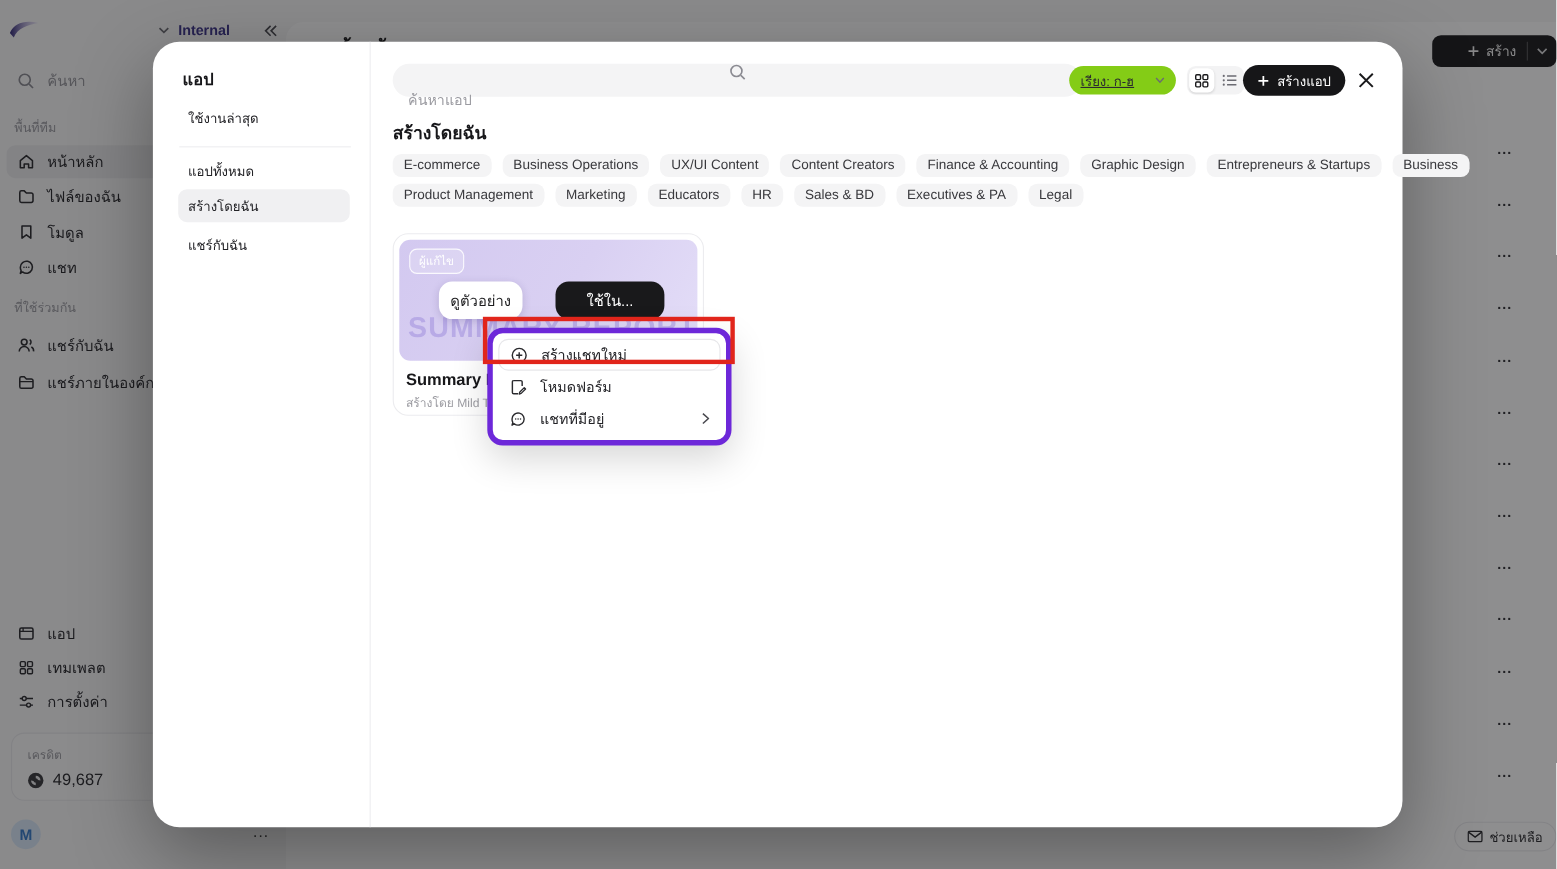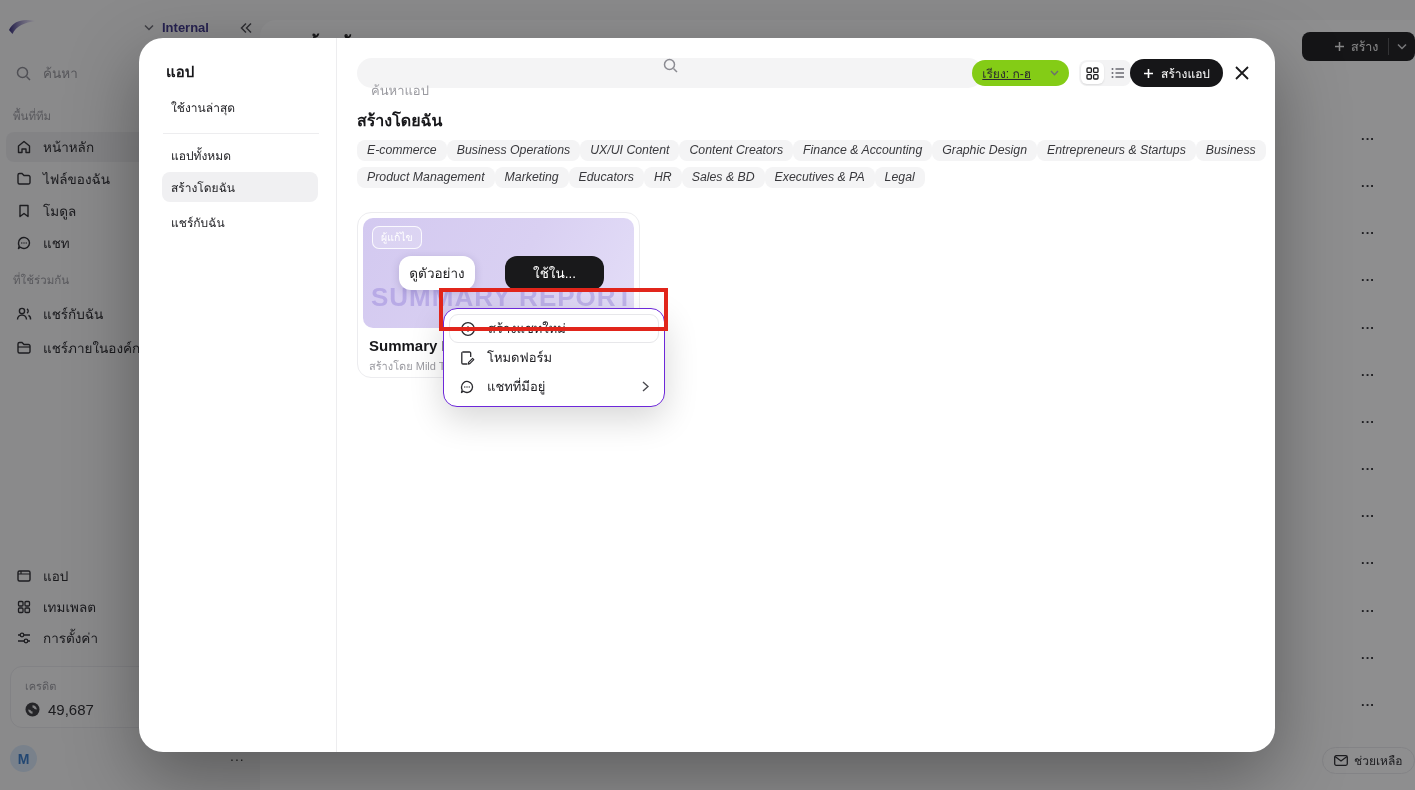--- a/index.html
+++ b/index.html
@@ -58,37 +58,37 @@
   .m-search input::placeholder { color:#9b9ba1; }
   .sort-pill { position:absolute; right:206px; top:22px; height:26px; padding:0 10px; border-radius:13px; background:#84cc16; display:flex; align-items:center; gap:19px; font-size:12px; color:#2b2b2f; cursor:pointer;text-decoration:underline; }
   .view-toggle { position:absolute; right:144px; top:22px; height:26px; width:52px; border-radius:8px; background:#f3f3f4; display:flex; align-items:center; padding:2px; gap:2px; }
   .vt-btn { width:23px; height:22px; border-radius:6px; display:flex; align-items:center; justify-content:center; cursor:pointer; }
   .vt-btn.active { background:#ffffff; box-shadow:0 1px 2px rgba(0,0,0,0.1); }
   .create-btn { position:absolute; right:52px; top:21px; height:28px; padding:0 13px; border-radius:14px; background:#161618; color:#fff; display:flex; align-items:center; gap:7px; font-size:12px; cursor:pointer; border:none; font-family:inherit; }
   .close-btn { position:absolute; right:24px; top:26px; width:18px; height:18px; cursor:pointer; display:flex; align-items:center; justify-content:center; }
 
   .m-title { position:absolute; left:218px; top:70px; font-size:16px; font-weight:bold; color:#17171a; }
   .tag-rows { position:absolute; left:218px; top:102px; width:900px; }
-  .tag-row { display:flex; margin-bottom:6px;font-style:italic; }
+  .tag-row { display:flex; gap:10px; margin-bottom:6px; }
   .tag { background:#f4f4f5; border-radius:8px; padding:3px 10px; font-size:12.3px; color:#39393d; white-space:nowrap; cursor:pointer; line-height:15px; }
 
   
   .card { position:absolute; left:218px; top:174px; width:283px; height:166px; border:1px solid #ececef; border-radius:14px; background:#fff; padding:5px; }
   .thumb { position:relative; width:100%; height:110px; border-radius:10px; overflow:hidden;
            background:linear-gradient(120deg,#d3c9f0 0%,#d9d0f2 55%,#e4def8 100%); }
   .thumb-mark { position:absolute; left:8px; top:64px; font-size:26px; font-weight:bold; letter-spacing:1px; color:rgba(140,120,215,0.40); white-space:nowrap; }
   .badge { position:absolute; left:9px; top:8px; padding:2px 8px; border:1px solid rgba(255,255,255,0.85); background:rgba(255,255,255,0.18); color:#fff; font-size:10.5px; border-radius:7px; }
   .t-btn { position:absolute; top:38px; height:34px; border-radius:12px; font-size:13.5px; display:flex; align-items:center; justify-content:center; cursor:pointer; font-family:inherit; border:none; }
   .t-btn.light { left:36px; width:76px; background:#fff; color:#1c1c1e; box-shadow:0 2px 8px rgba(40,30,90,0.18); }
   .t-btn.dark { left:142px; width:99px; background:#19191b; color:#fff; }
   .card-title { margin:9px 0 0 6px; font-size:15px; font-weight:bold; color:#17171a; white-space:nowrap; overflow:hidden; }
   .card-byline { margin:3px 0 0 6px; font-size:11px; color:#9b9ba1; white-space:nowrap; overflow:hidden; }
 
   
-  .ctx-menu { position:absolute; left:443px; top:308px; width:222px; background:#fff; border-radius:14px; border:1px solid #6d28d9; box-shadow:0 12px 34px rgba(0,0,0,0.16); padding:5px; z-index:30; }
+  .ctx-menu { position:absolute; left:443px; top:298px; width:222px; background:#fff; border-radius:14px; border:5px solid #6d28d9; box-shadow:0 12px 34px rgba(0,0,0,0.16); padding:5px; z-index:30; }
   .ctx-item { height:29px; display:flex; align-items:center; gap:12px; padding:0 10px; border-radius:9px; font-size:13px; color:#222226; cursor:pointer; }
   .ctx-item.first { border:1px solid #e7e7ea; }
   .ctx-item .grow { flex:1; }
 
   .red-rect { position:absolute; left:439px; top:288px; width:229px; height:43px; border:4px solid #e1251b; z-index:40; pointer-events:none; }
 
   svg { display:block; }
 </style>
 </head>
 <body>

